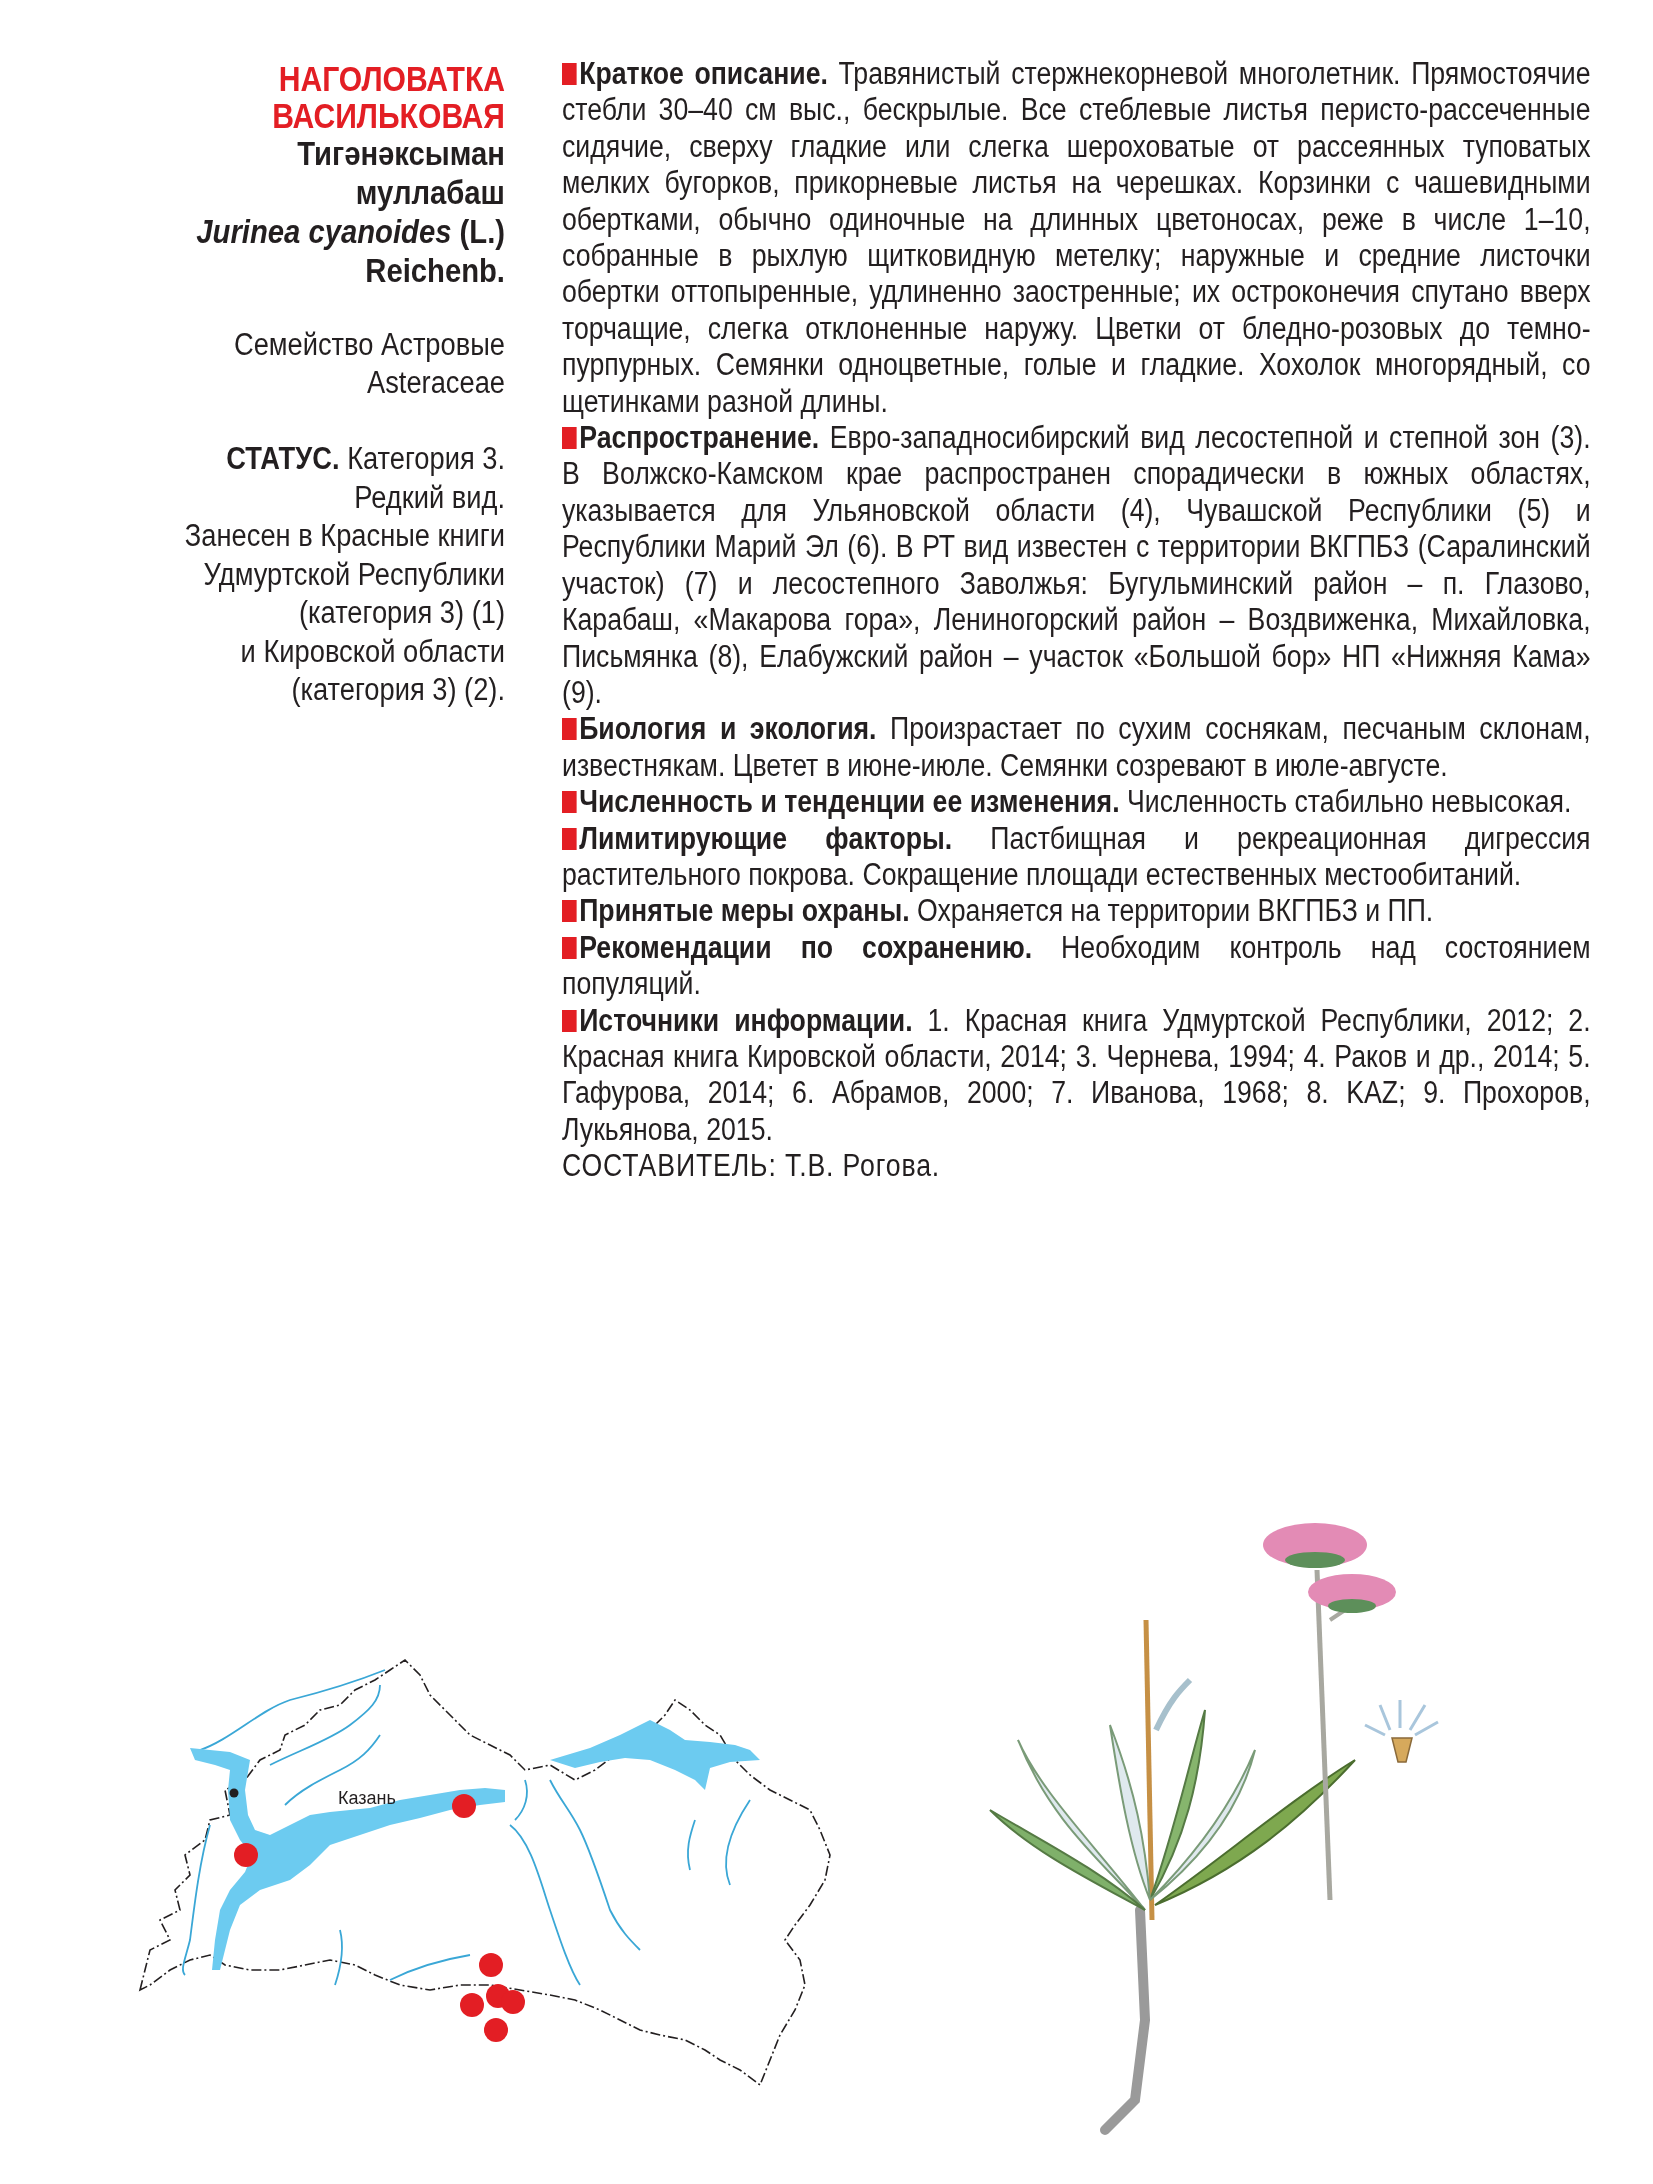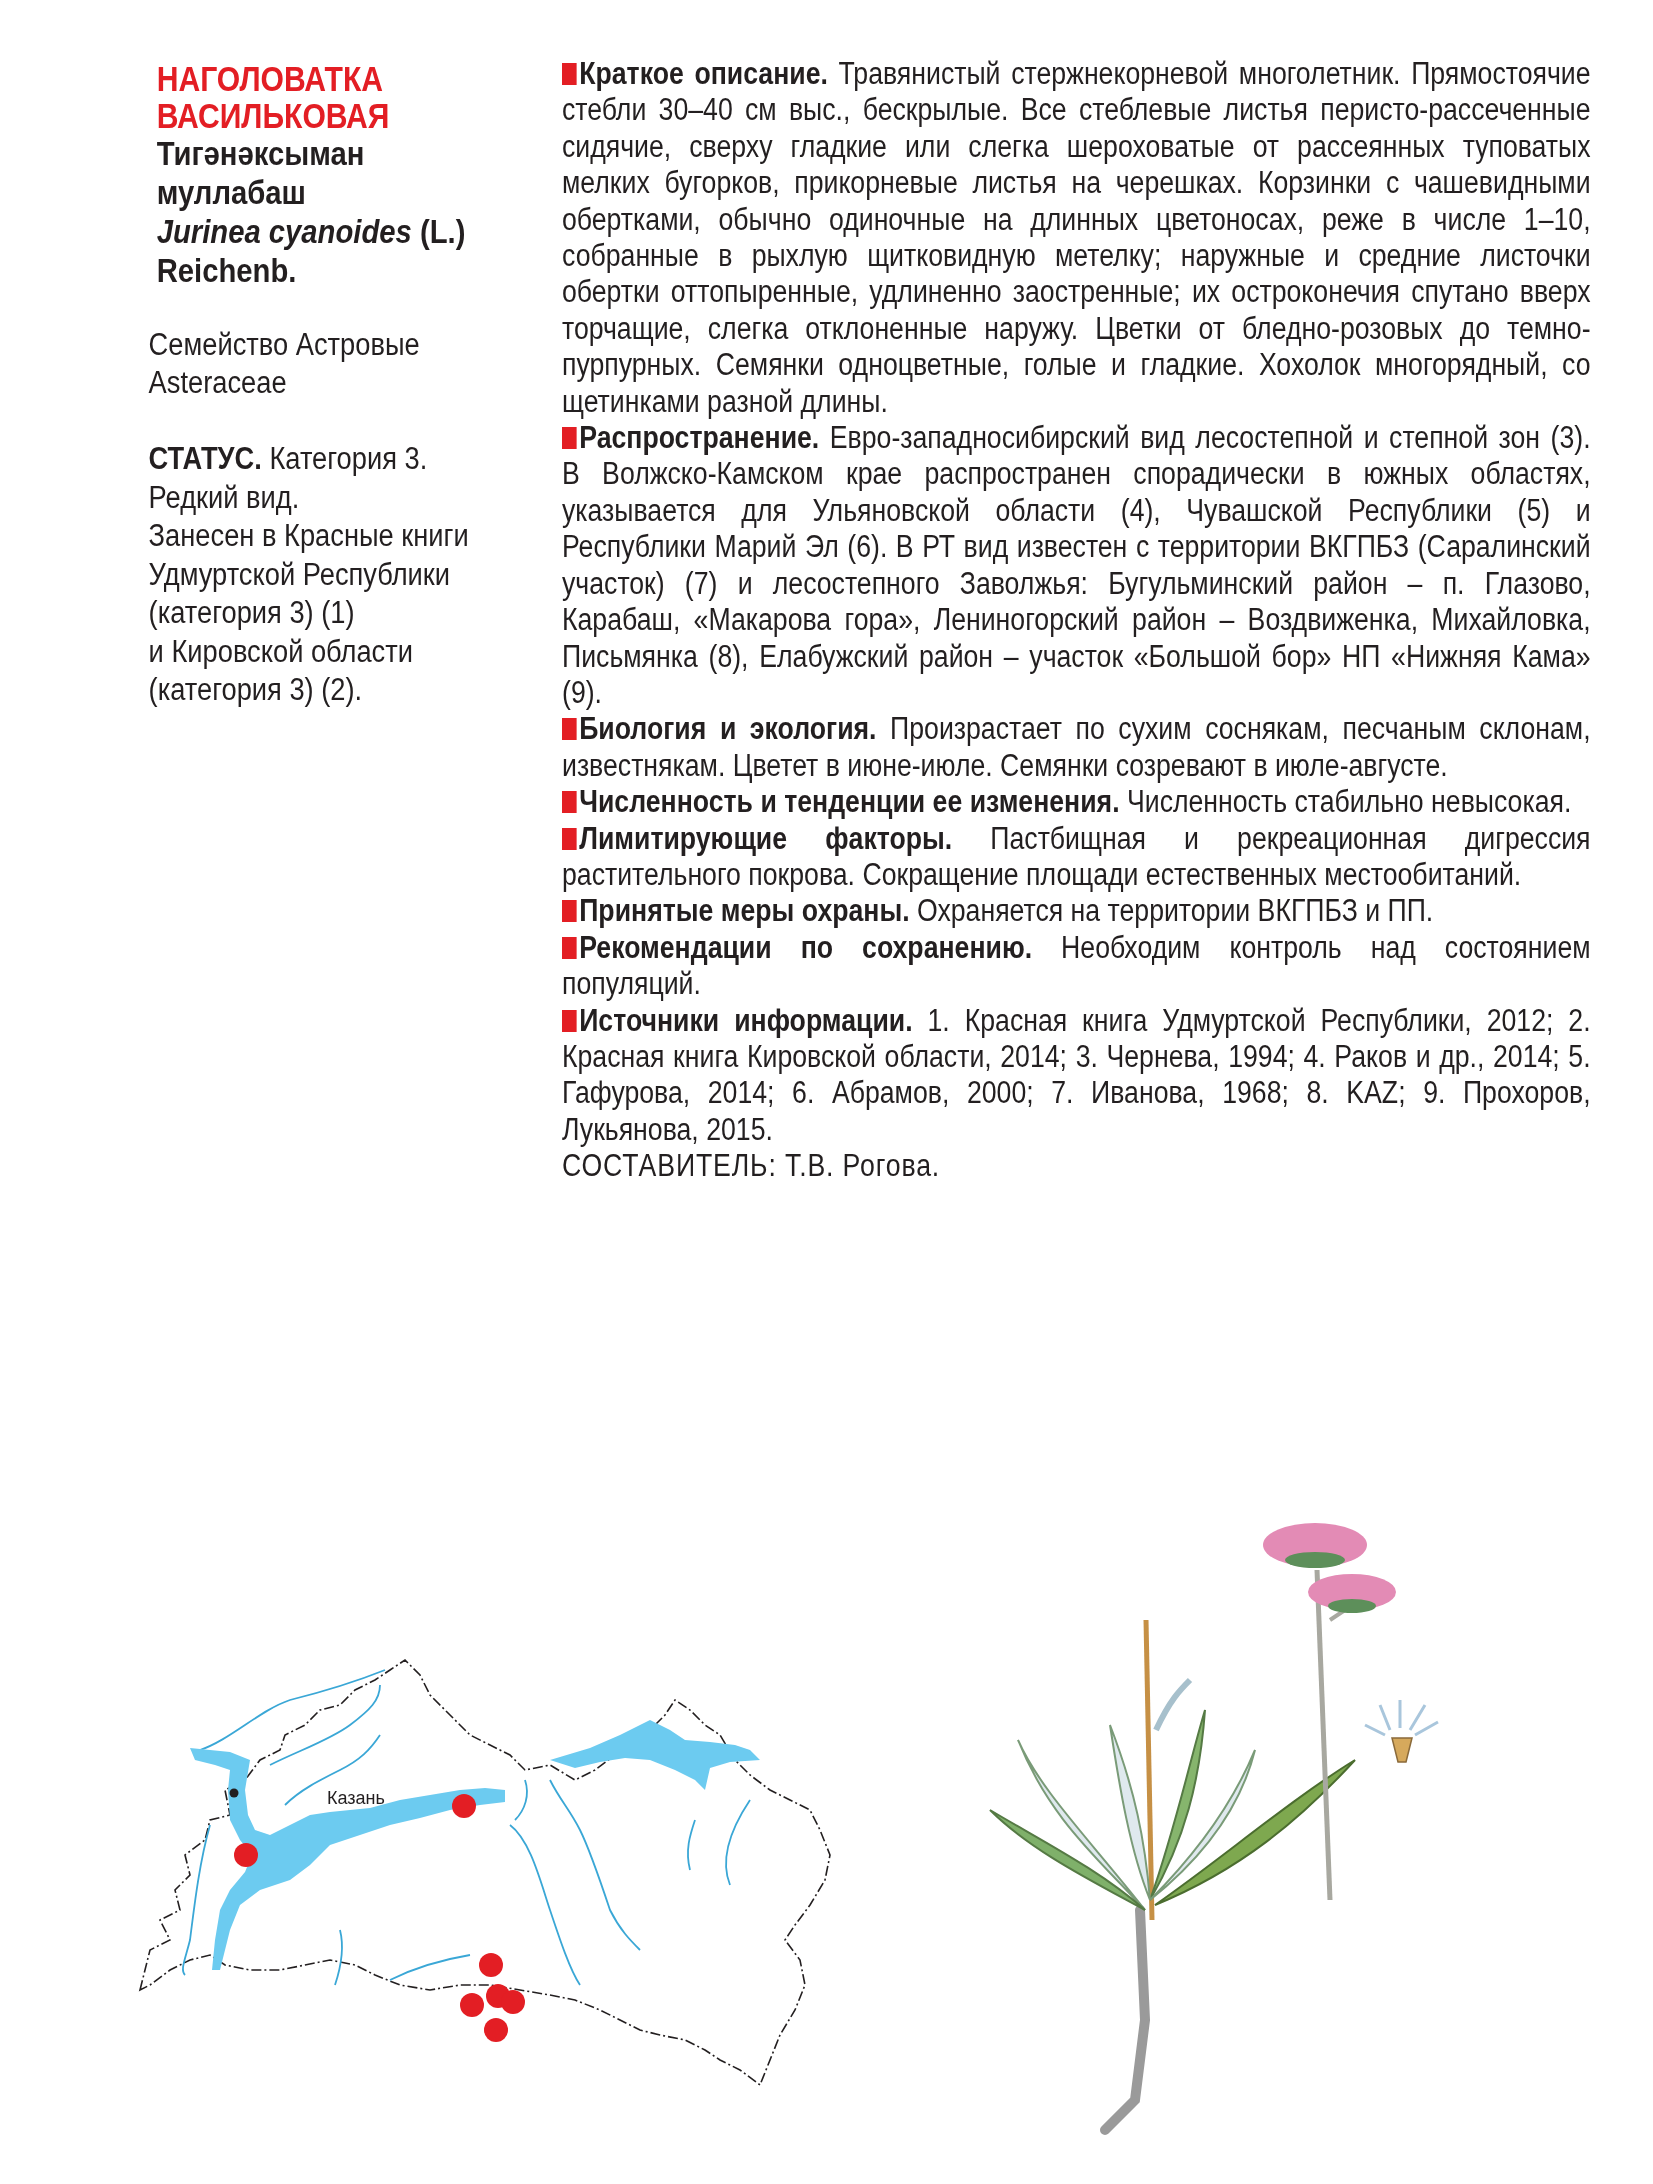--- a/index.html
+++ b/index.html
@@ -2,20 +2,21 @@
 <html><head>
 <meta charset="utf-8">
 <style>
   html, body { margin: 0; padding: 0; background: #ffffff; }
   body {
     width: 1653px; height: 2184px; position: relative; overflow: hidden;
     font-family: "Liberation Sans", sans-serif; color: #231f20;
   }
   .left-col {
     position: absolute; left: 100px; top: 60px; width: 405px;
+    text-align: right;
   }
   .title {
     color: #e31e24; font-weight: bold; font-size: 35px; line-height: 37px;
     transform: scaleX(0.86); transform-origin: right center;
     letter-spacing: 0px; margin: 0;
   }
   .tatar-name, .latin-name {
     font-weight: bold; font-size: 34px; line-height: 39px;
     transform: scaleX(0.86); transform-origin: right center; margin: 0;
   }
@@ -47,21 +48,21 @@
   .compiler {
     font-size: 31px; line-height: 36.4px;
     width: 1196px; transform: scaleX(0.86); transform-origin: left top;
     letter-spacing: 1px;
   }
 
   .map {
     position: absolute; left: 130px; top: 1640px; width: 730px; height: 470px;
   }
   .map-label {
-    position: absolute; left: 327px; top: 1788px; font-size: 18px;
+    position: absolute; left: 338px; top: 1788px; font-size: 18px;
     font-family: "Liberation Sans", sans-serif; color: #231f20;
   }
   .plant {
     position: absolute; left: 960px; top: 1500px; width: 490px; height: 640px;
   }
 </style>
 </head>
 <body>
 
 <div class="left-col">

